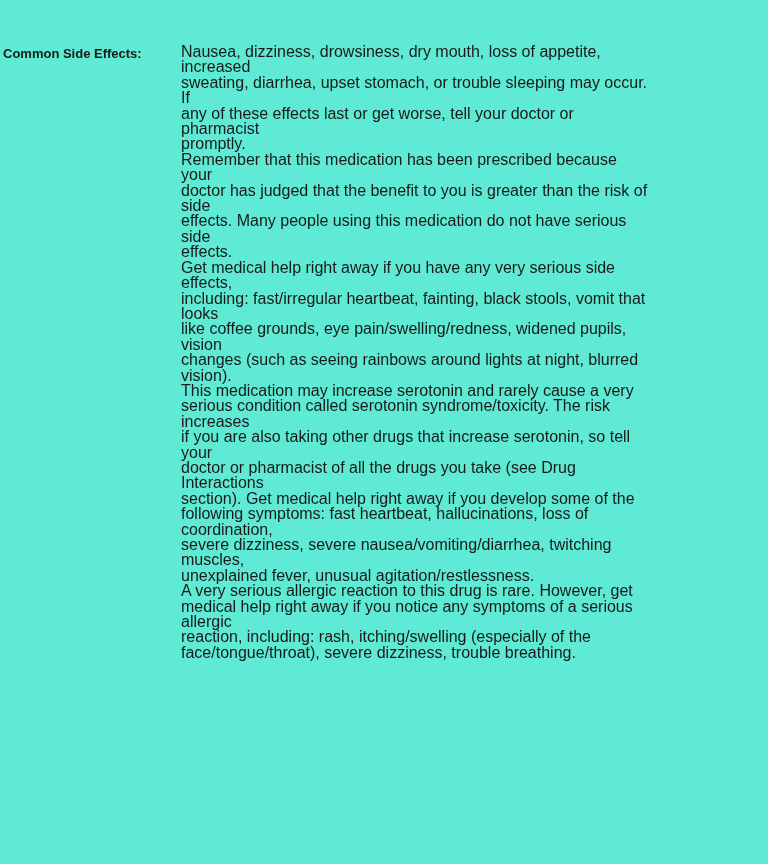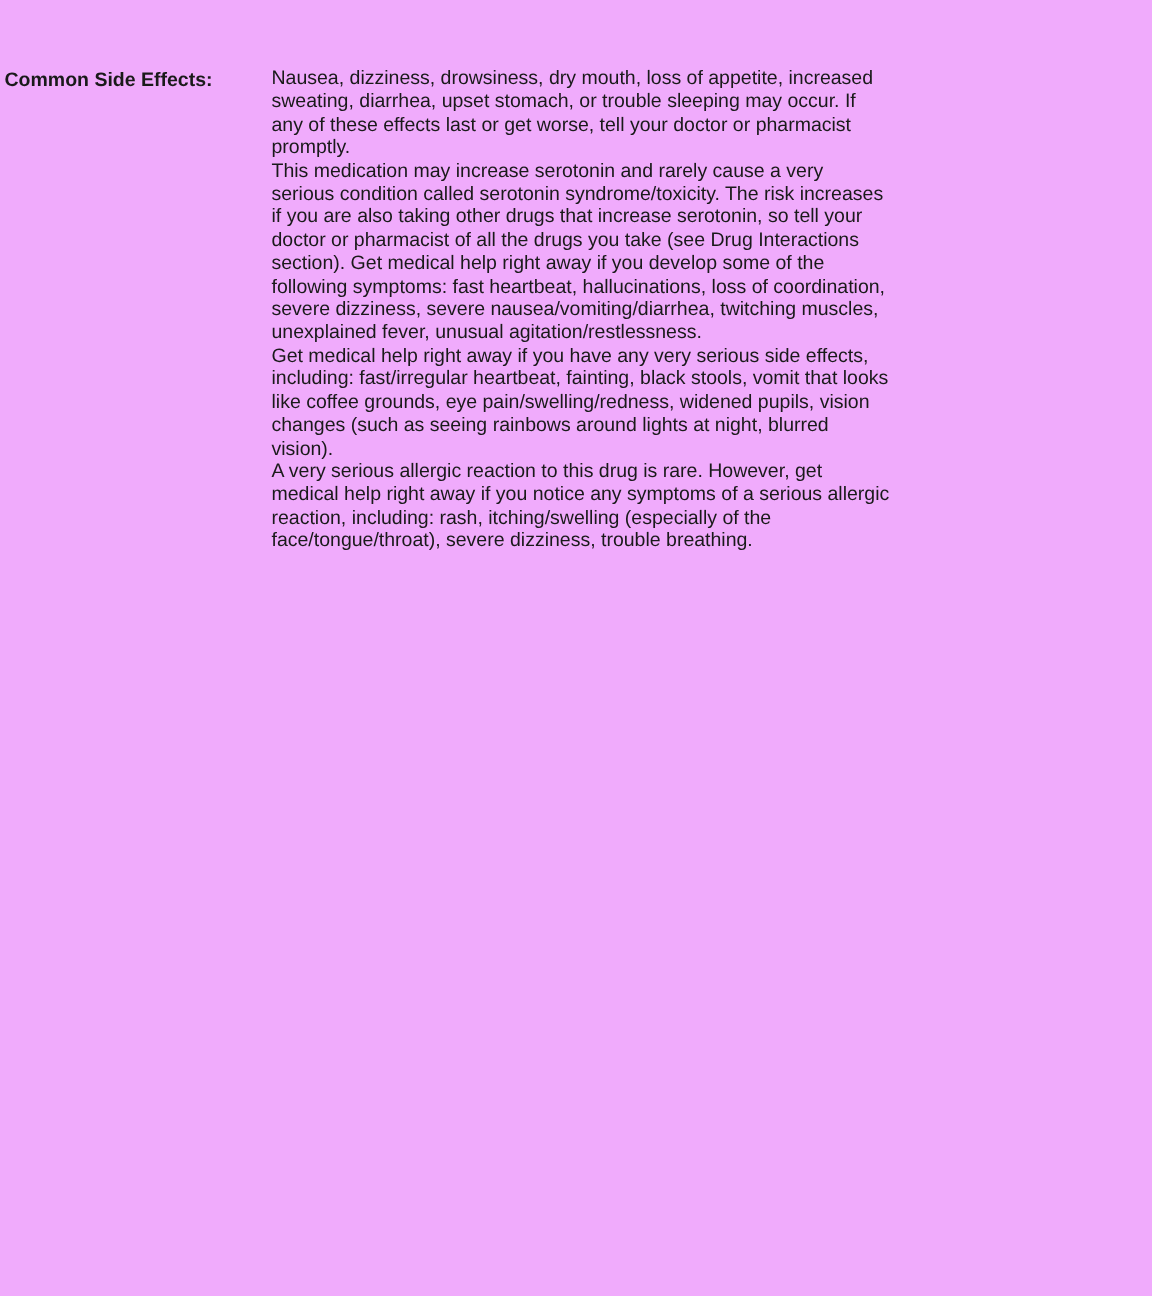--- a/index.html
+++ b/index.html
@@ -4,21 +4,21 @@
 <style>
   html, body {
     margin: 0;
     padding: 0;
     background: #ffffff;
   }
   .page {
     position: relative;
     width: 768px;
     height: 864px;
-    background: #f0abfc;
+    background: #5eead4;
     overflow: hidden;
     font-family: "Liberation Sans", "DejaVu Sans", sans-serif;
     color: #1a1a1a;
   }
   .row {
     position: absolute;
     top: 44px;
     left: 0;
     width: 768px;
     display: flex;
@@ -35,53 +35,57 @@
     line-height: 15.4px;
     font-weight: bold;
     color: #1a1a1a;
     white-space: nowrap;
   }
   .text-col {
     width: 470px;
     flex: 0 0 auto;
   }
   .para {
-    font-size: 13px;
+    font-size: 16px;
     line-height: 15.4px;
     color: #1a1a1a;
     white-space: pre-line; 
     margin: 0;
     padding: 0;
   }
 </style>
 </head>
 <body>
 
 <div class="page">
   <div class="row">
     <div class="label-col">
       <span class="label">Common Side Effects:</span>
     </div>
     <div class="text-col">
       <div class="para">Nausea, dizziness, drowsiness, dry mouth, loss of appetite, increased
 sweating, diarrhea, upset stomach, or trouble sleeping may occur. If
 any of these effects last or get worse, tell your doctor or pharmacist
 promptly.</div>
+      <div class="para">Remember that this medication has been prescribed because your
+doctor has judged that the benefit to you is greater than the risk of side
+effects. Many people using this medication do not have serious side
+effects.</div>
+      <div class="para">Get medical help right away if you have any very serious side effects,
+including: fast/irregular heartbeat, fainting, black stools, vomit that looks
+like coffee grounds, eye pain/swelling/redness, widened pupils, vision
+changes (such as seeing rainbows around lights at night, blurred
+vision).</div>
       <div class="para">This medication may increase serotonin and rarely cause a very
 serious condition called serotonin syndrome/toxicity. The risk increases
 if you are also taking other drugs that increase serotonin, so tell your
 doctor or pharmacist of all the drugs you take (see Drug Interactions
 section). Get medical help right away if you develop some of the
 following symptoms: fast heartbeat, hallucinations, loss of coordination,
 severe dizziness, severe nausea/vomiting/diarrhea, twitching muscles,
 unexplained fever, unusual agitation/restlessness.</div>
-      <div class="para">Get medical help right away if you have any very serious side effects,
-including: fast/irregular heartbeat, fainting, black stools, vomit that looks
-like coffee grounds, eye pain/swelling/redness, widened pupils, vision
-changes (such as seeing rainbows around lights at night, blurred
-vision).</div>
       <div class="para">A very serious allergic reaction to this drug is rare. However, get
 medical help right away if you notice any symptoms of a serious allergic
 reaction, including: rash, itching/swelling (especially of the
 face/tongue/throat), severe dizziness, trouble breathing.</div>
     </div>
   </div>
 </div>
 
 </body></html>

